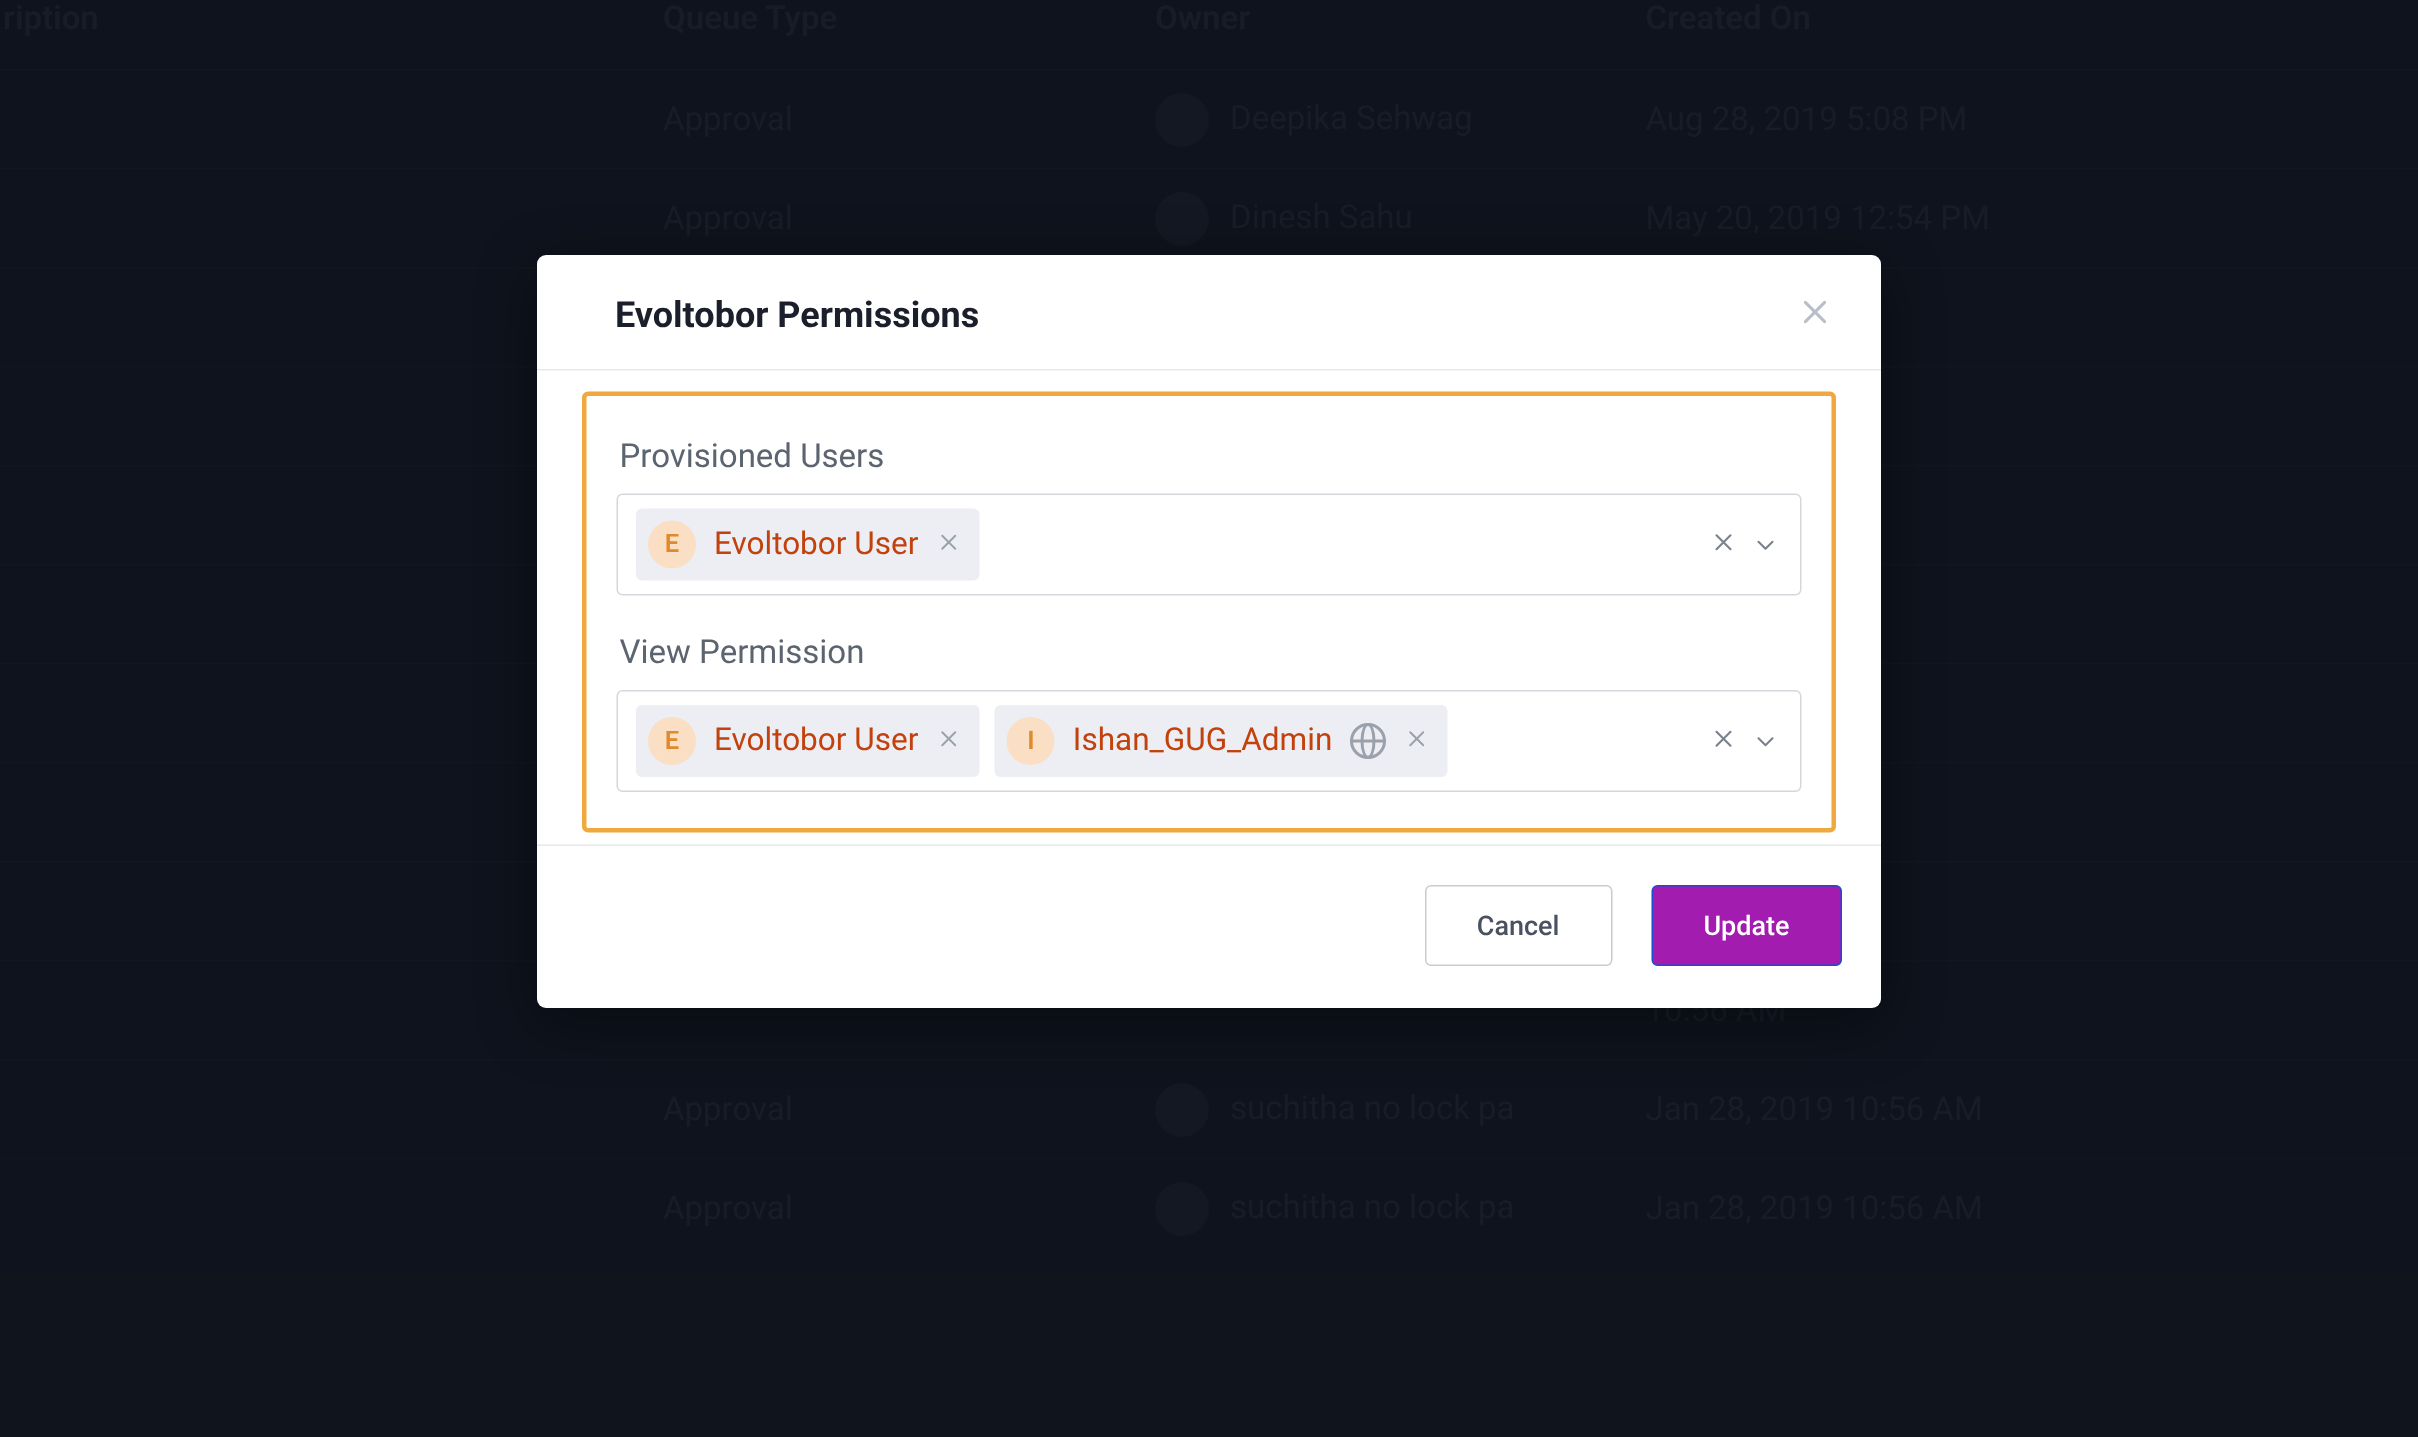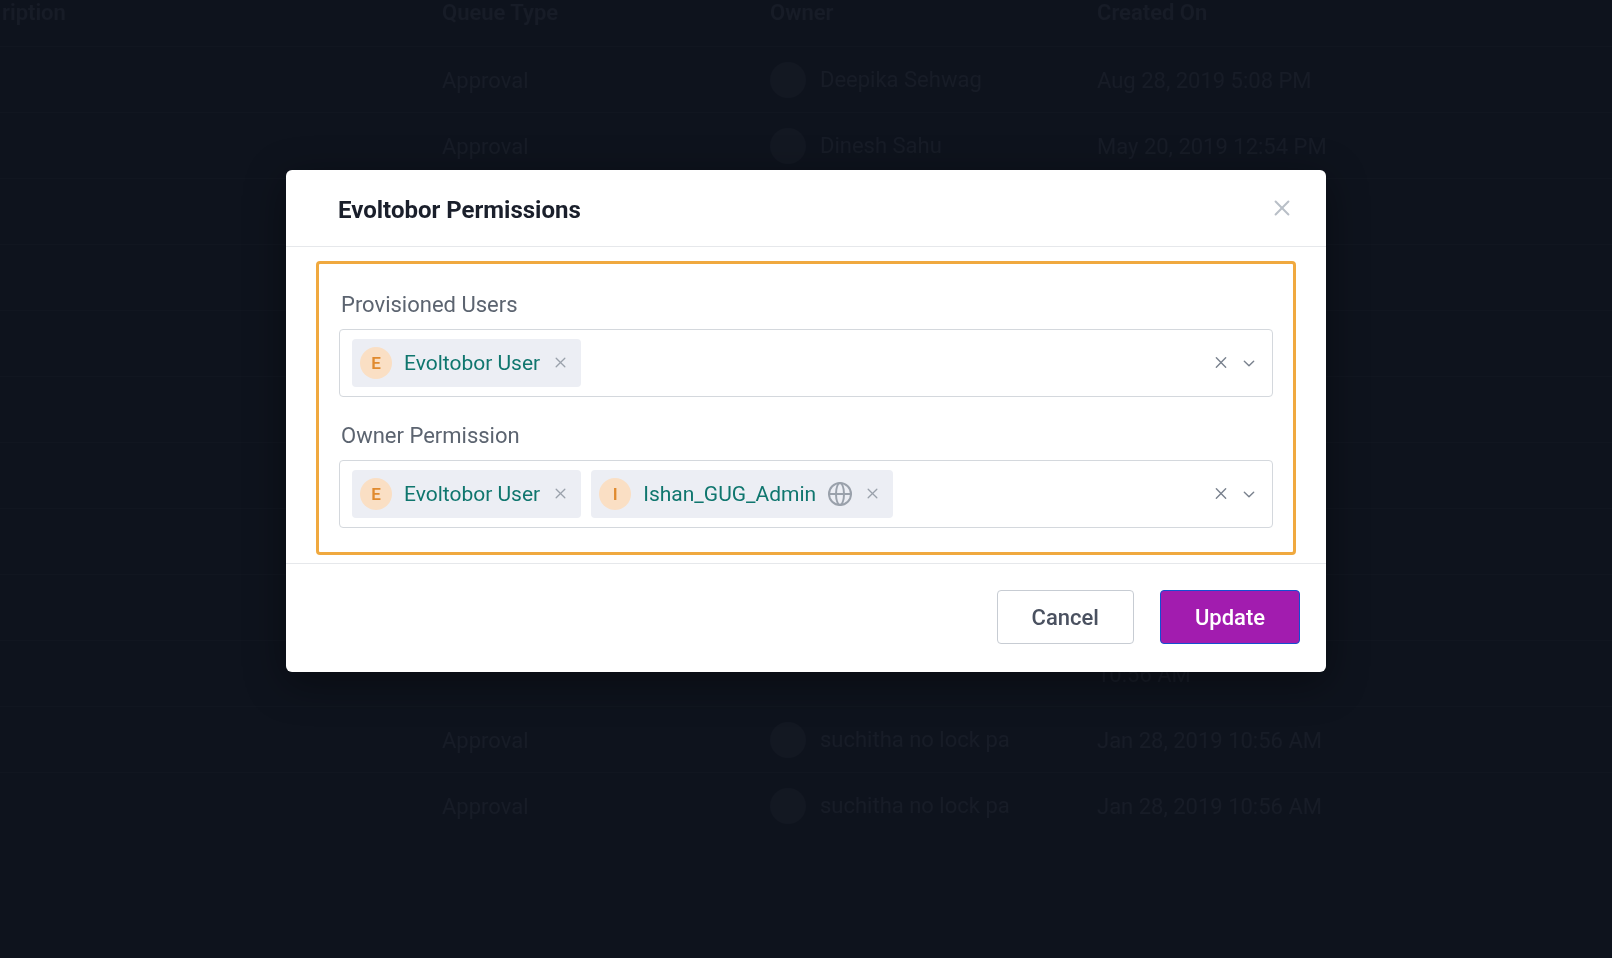--- a/index.html
+++ b/index.html
@@ -44,21 +44,21 @@
     .overlay {
       position: absolute;
       inset: 0;
       background: rgba(10, 14, 22, 0.72);
       display: flex;
       align-items: flex-start;
       justify-content: center;
     }
     .modal {
       margin-top: 170px;
-      width: 1040px;
+      width: 896px;
       background: #fff;
       border-radius: 6px;
       box-shadow: 0 10px 40px rgba(0,0,0,0.4);
       display: flex;
       flex-direction: column;
     }
     .modal-header {
       display: flex;
       align-items: center;
       justify-content: space-between;
@@ -118,21 +118,21 @@
     .chip-avatar {
       width: 32px; height: 32px; border-radius: 50%;
       background: #fadfc4;
       color: #e08a2e;
       font-weight: 600;
       font-size: 17px;
       display: flex; align-items: center; justify-content: center;
     }
     .chip-label {
       font-size: 21px;
-      color: #0f766e;
+      color: #c2410c;
     }
     .chip-x {
       color: #9aa1ab;
       font-size: 18px;
       line-height: 1;
       cursor: pointer;
       padding: 0 2px;
     }
     .globe {
       width: 24px; height: 24px;
@@ -182,21 +182,21 @@
     .modal-footer {
       border-top: 1px solid #e6e8eb;
       padding: 26px 26px 28px 26px;
       display: flex;
       justify-content: flex-end;
       gap: 26px;
     }
     .btn {
       height: 54px;
       border-radius: 4px;
-      font-size: 22px;
+      font-size: 18px;
       font-weight: 500;
       padding: 0 34px;
       cursor: pointer;
       display: inline-flex;
       align-items: center;
       justify-content: center;
     }
     .btn-secondary {
       background: #fff;
       color: #4a5160;
@@ -316,21 +316,21 @@
             <span class="select-caret">
               <svg viewBox="0 0 24 16" fill="none" stroke="currentColor" stroke-width="2.4" stroke-linecap="round" stroke-linejoin="round">
                   <polyline points="4,4 12,12 20,4"></polyline>
                 </svg>
             </span>
           </div>
         </div>
 
         <div class="field-gap"></div>
 
-        <div class="field-label">Owner Permission</div>
+        <div class="field-label">View Permission</div>
         <div class="multiselect">
           <div class="chips" id="view-chips">
               <div class="chip">
                 <div class="chip-avatar">E</div>
                 <div class="chip-label">Evoltobor User</div>
                 <span class="chip-x"><svg viewBox="0 0 24 24" width="13" height="13" fill="none" stroke="currentColor" stroke-width="2.4" stroke-linecap="round">
                     <line x1="4" y1="4" x2="20" y2="20"></line>
                     <line x1="20" y1="4" x2="4" y2="20"></line>
                   </svg></span>
               </div>

